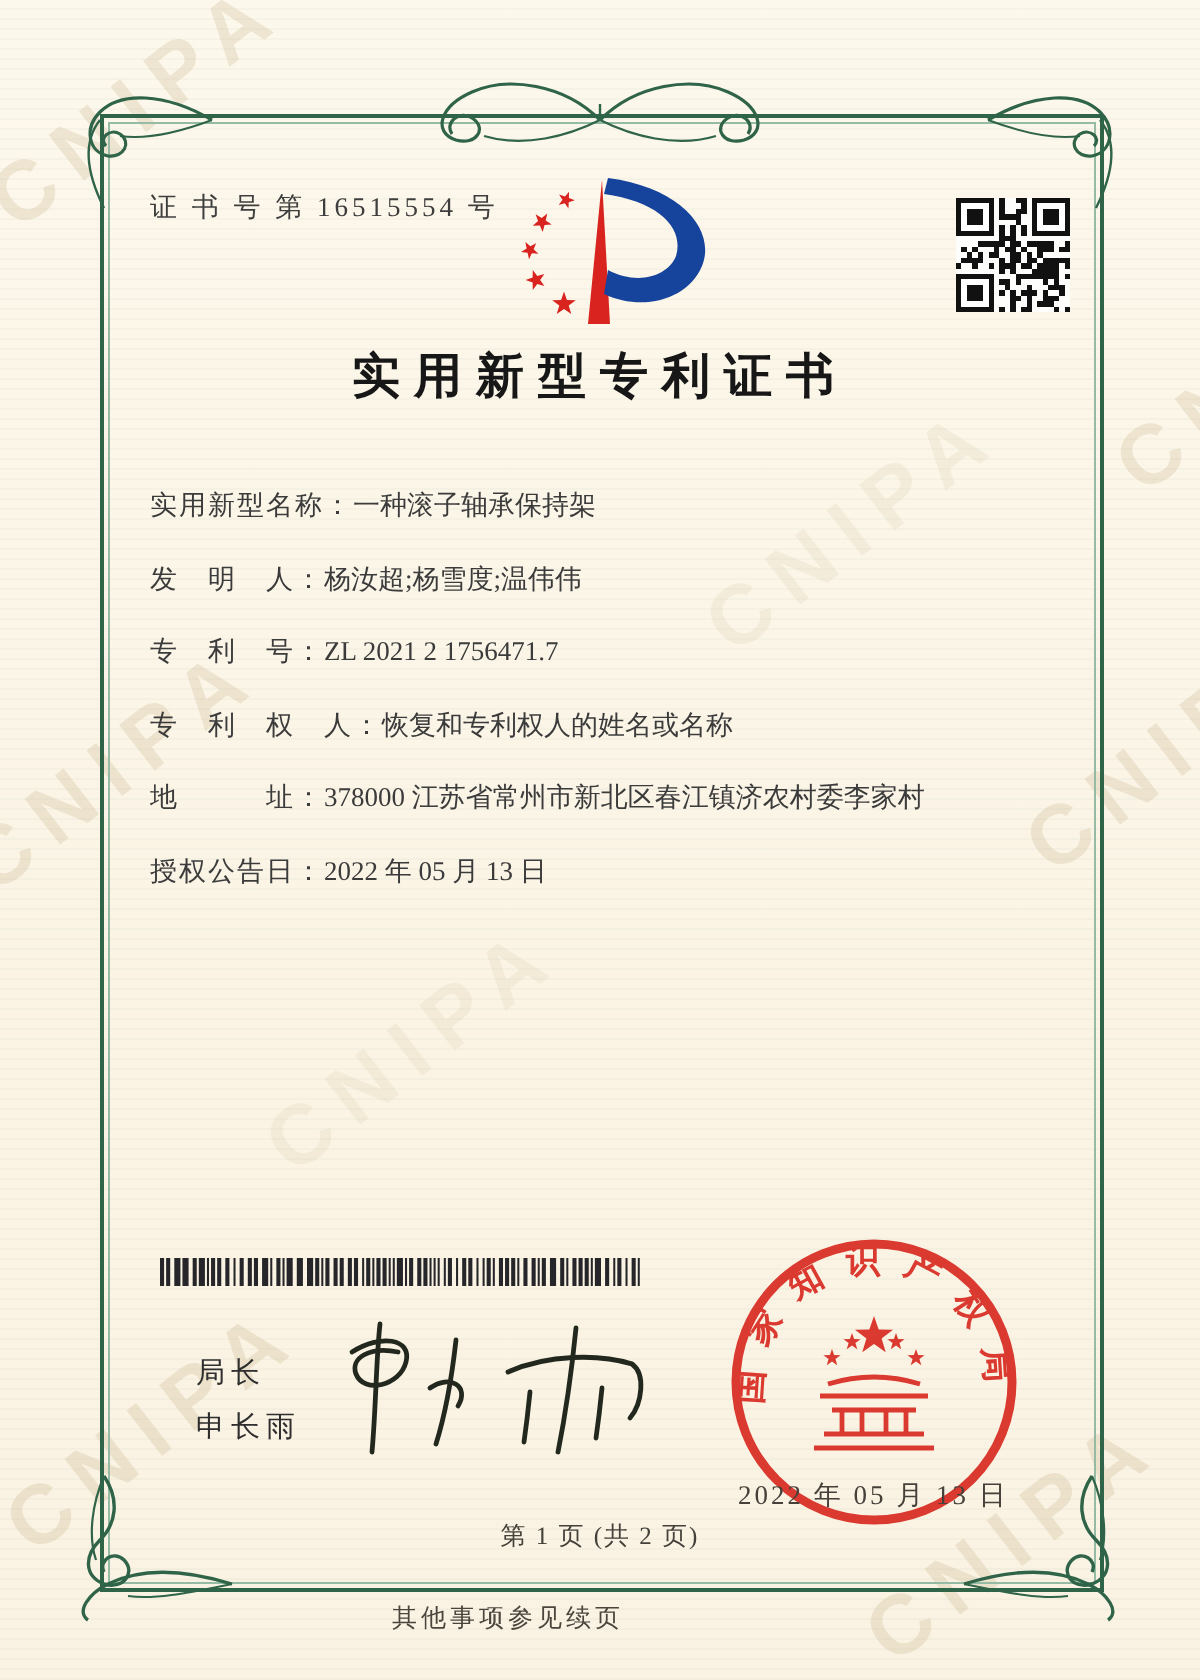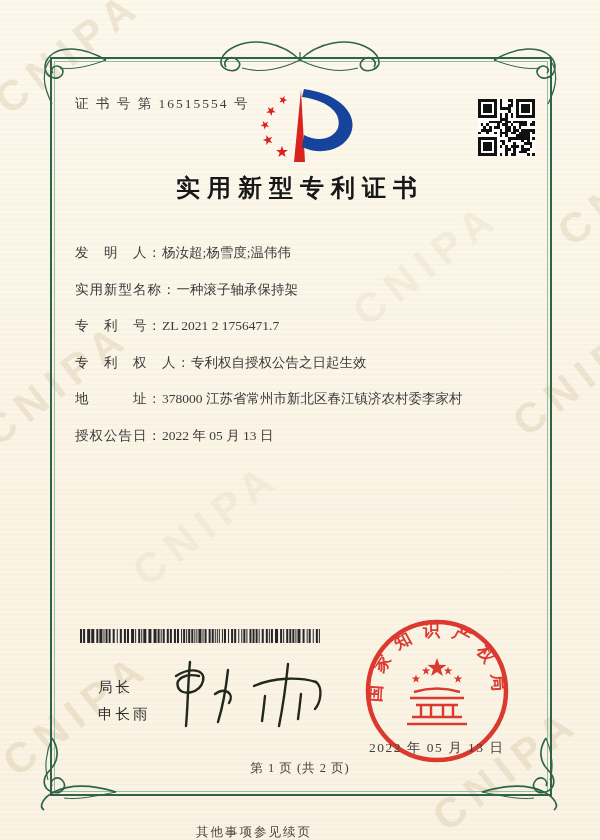--- a/index.html
+++ b/index.html
@@ -27,21 +27,21 @@
   .paras{left:75px;top:489px;width:452px;font-size:13px;line-height:21.5px;
          text-align:justify;letter-spacing:0.8px;color:#3f3a33;}
   .paras p{margin:0;text-indent:2em;}
   .barcode{left:80px;top:629px;}
   .signer{left:98px;top:674px;font-size:14.5px;letter-spacing:3px;color:#2e2e2e;line-height:27px;}
   .signature{left:138px;top:656px;}
   .seal{left:352px;top:616px;}
   .seal-date{left:369px;top:739px;font-size:13.5px;letter-spacing:1.5px;color:#45413a;z-index:5;}
   .page-num{left:0;top:760px;width:600px;text-align:center;font-size:12.5px;
             letter-spacing:1px;color:#44403a;}
-  .footer-note{left:0;top:824px;width:508px;text-align:center;font-size:12.5px;
+  .footer-note{left:0;top:801px;width:508px;text-align:center;font-size:12.5px;
                letter-spacing:2px;color:#4a453d;}
   .qr{left:478px;top:99px;}
   .logo{left:238px;top:84px;}
   .ornament{position:absolute;pointer-events:none;}
 </style>
 </head>
 <body>
 
 <div class="page">
 
@@ -255,30 +255,30 @@
 <rect x="16" y="2" width="3" height="3" fill="#111"></rect>
       <rect x="0" y="14" width="7" height="7" fill="#111"></rect>
 <rect x="1" y="15" width="5" height="5" fill="#fff"></rect>
 <rect x="2" y="16" width="3" height="3" fill="#111"></rect>
     </svg>
 
   <div class="abs title">实用新型专利证书</div>
 
   <div class="abs fields">
     <div class="frow">
+      <span class="flabel">实用新型名称：</span><span>一种滚子轴承保持架</span>
+    </div>
+    <div class="frow">
       <span class="flabel">发　明　人：</span><span>杨汝超;杨雪度;温伟伟</span>
-    </div>
-    <div class="frow">
-      <span class="flabel">实用新型名称：</span><span>一种滚子轴承保持架</span>
     </div>
     <div class="frow">
       <span class="flabel">专　利　号：</span><span>ZL 2021 2 1756471.7</span>
     </div>
     <div class="frow">
-      <span class="flabel">专　利　权　人：</span><span>专利权自授权公告之日起生效</span>
+      <span class="flabel">专　利　权　人：</span><span>恢复和专利权人的姓名或名称</span>
     </div>
     <div class="frow">
       <span class="flabel">地　　　址：</span><span>378000 江苏省常州市新北区春江镇济农村委李家村</span>
     </div>
     <div class="frow grant-row">
       <span><span class="flabel">授权公告日：</span><span>2022 年 05 月 13 日</span></span>
     </div>
   </div>
 
 

